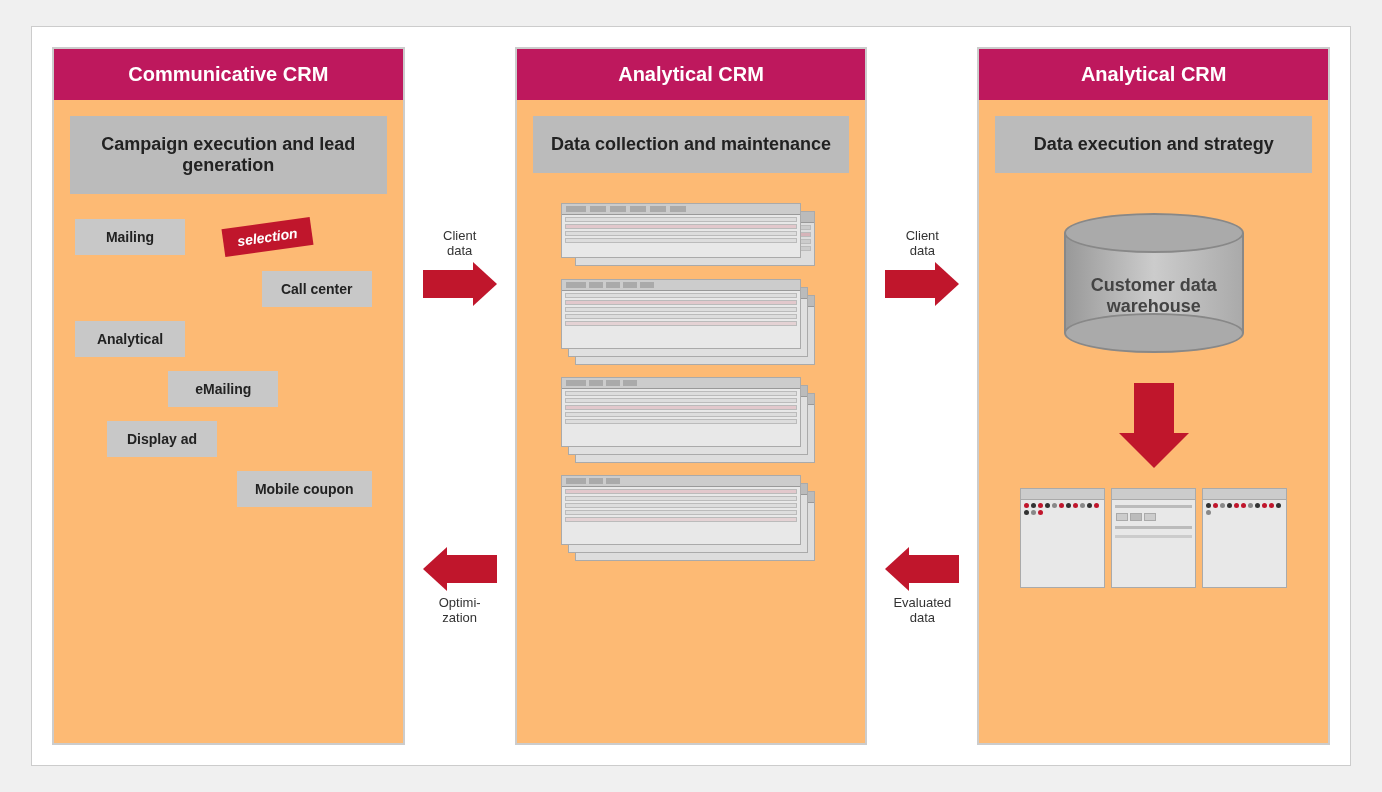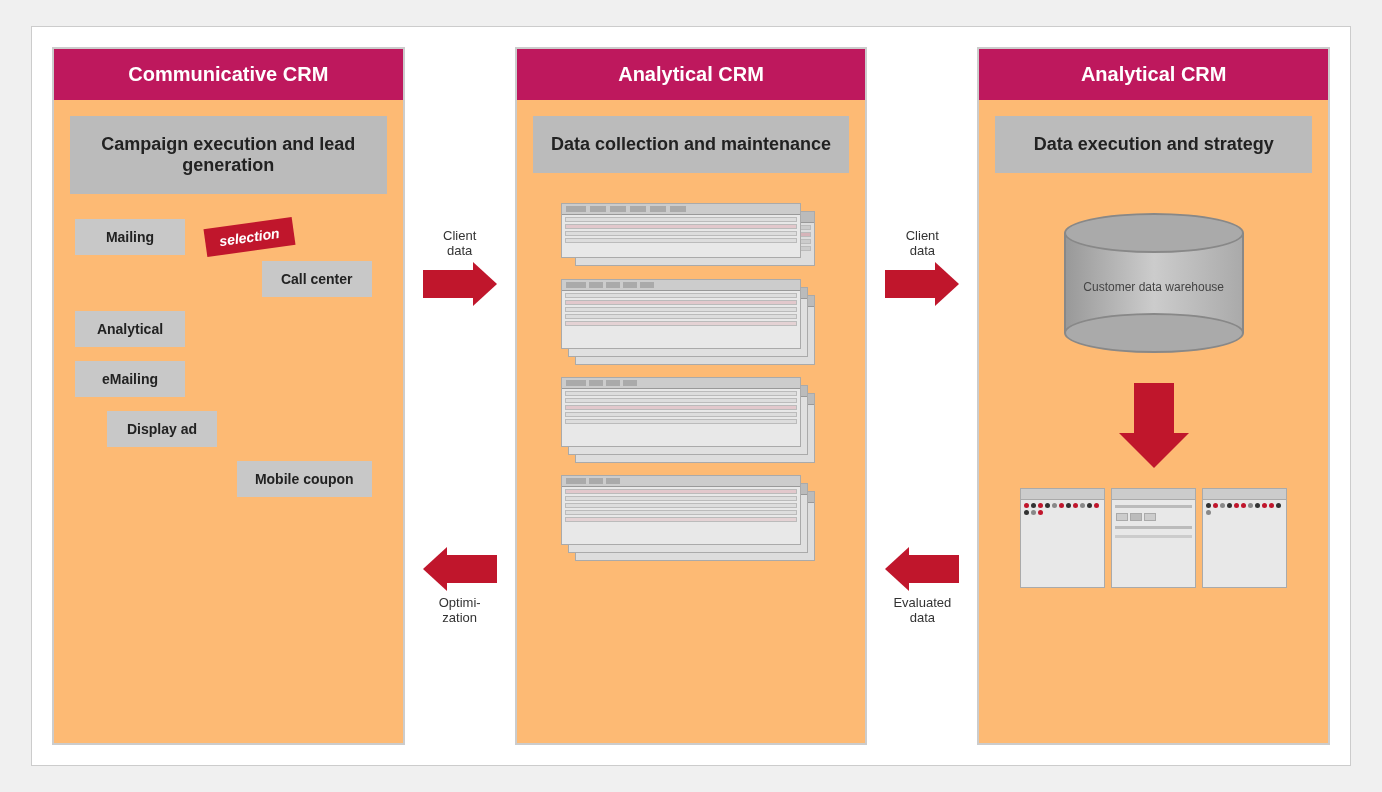--- a/index.html
+++ b/index.html
@@ -175,22 +175,22 @@
       border-radius: 50%;
       margin-top: -20px;
       position: relative;
       border: 2px solid #888;
     }
     .cylinder-label {
       position: absolute;
       top: 50%;
       left: 50%;
       transform: translate(-50%, -20%);
-      font-size: 12px;
-      font-weight: normal;
+      font-size: 18px;
+      font-weight: bold;
       color: #444;
       text-align: center;
       z-index: 3;
       width: 160px;
     }
     
     .arrow-down-shape {
       display: flex;
       flex-direction: column;
       align-items: center;
@@ -260,24 +260,24 @@
     .dot.gray {
       background: #888;
     }
     
     .left-items-layout {
       display: flex;
       flex-direction: column;
       gap: 0;
       padding: 5px 5px;
     }
-    .row1 { display: flex; align-items: center; gap: 10px; margin-bottom: 6px; }
+    .row1 { display: flex; align-items: center; gap: 28px; margin-bottom: 16px; }
     .row2 { display: flex; justify-content: flex-end; margin-bottom: 14px; padding-right: 10px;}
     .row3 { display: flex; align-items: center; margin-bottom: 14px; }
-    .row4 { display: flex; justify-content: flex-start; margin-bottom: 14px; padding-right: 10px;}
+    .row4 { display: flex; justify-content: center; margin-bottom: 14px; padding-right: 10px;}
     .row5 { display: flex; align-items: center; margin-bottom: 14px; padding-left: 32px; }
     .row6 { display: flex; justify-content: flex-end; margin-bottom: 14px; padding-right: 10px;}
   </style>
 </head>
 <body>
 
 <div class="diagram-container">
 
   <div class="column">
     <div class="column-header">Communicative CRM</div>

